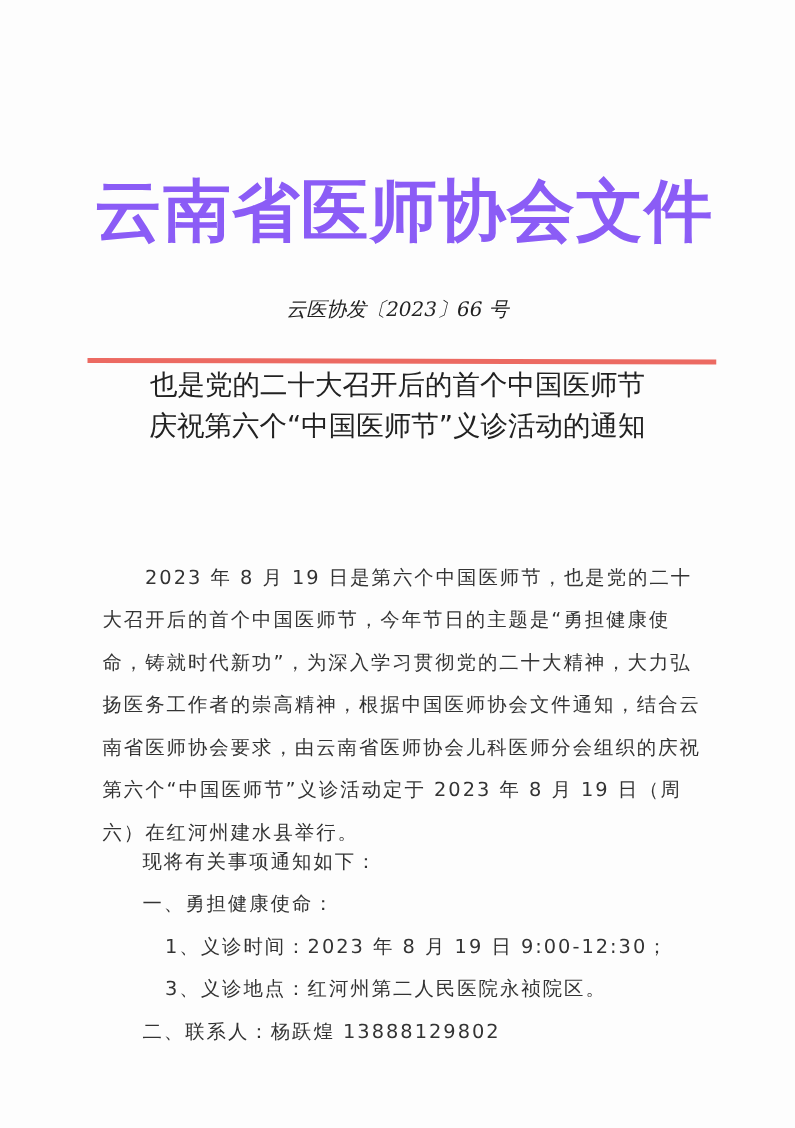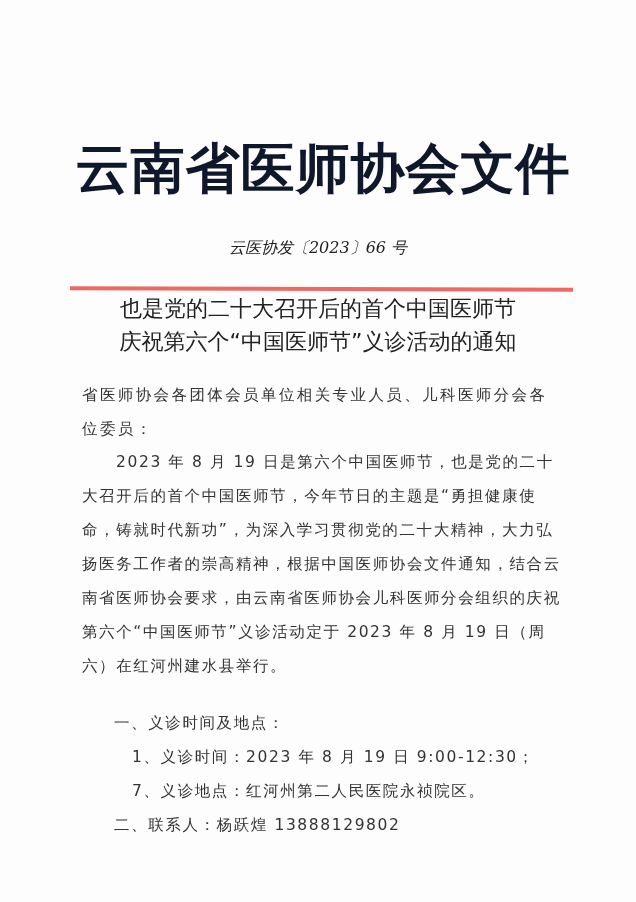--- a/index.html
+++ b/index.html
@@ -4,21 +4,21 @@
 <style>
   html, body { margin: 0; padding: 0; }
   body {
     width: 636px; height: 902px; background: #fdfdfd; position: relative; overflow: hidden;
     font-family: "DejaVu Serif", "Liberation Serif", serif; color: #222;
   }
   .page { position: absolute; inset: 0; }
   .doc-header {
     position: absolute; left: 70px; top: 128px; width: 506px; text-align: center;
     font-family: "DejaVu Serif", serif; font-size: 54px; font-weight: bold;
-    color: #0f172a; letter-spacing: 1px; line-height: 80px; white-space: nowrap;
+    color: #8b5cf6; letter-spacing: 1px; line-height: 80px; white-space: nowrap;
   }
   .doc-number {
     position: absolute; left: 0; top: 236px; width: 636px; text-align: center;
     font-size: 16px; color: #222; line-height: 24px; font-style: italic;
   }
   .red-rule {
     position: absolute; left: 70px; top: 287px; width: 503px; height: 4px; background: #ec6a62;
     transform: rotate(0.15deg);
   }
   .doc-title {
@@ -41,20 +41,20 @@
 <div class="page">
   <div class="doc-header">云南省医师协会文件</div>
   <div class="doc-number">云医协发〔2023〕66 号</div>
   <div class="red-rule"></div>
 
   <div class="doc-title">
     <div>也是党的二十大召开后的首个中国医师节</div>
     <div>庆祝第六个“中国医师节”义诊活动的通知</div>
   </div>
 
-  <div class="body-text addressee">省医师协会各团体会员单位相关专业人员、儿科医师分会各位委员：</div>
   <div class="body-text para">2023 年 8 月 19 日是第六个中国医师节，也是党的二十大召开后的首个中国医师节，今年节日的主题是“勇担健康使命，铸就时代新功”，为深入学习贯彻党的二十大精神，大力弘扬医务工作者的崇高精神，根据中国医师协会文件通知，结合云南省医师协会要求，由云南省医师协会儿科医师分会组织的庆祝第六个“中国医师节”义诊活动定于 2023 年 8 月 19 日（周六）在红河州建水县举行。</div>
 
-  <div class="line" style="left:114px; top:711px;">一、义诊时间及地点：</div>
+  <div class="line" style="left:114px; top:677px;">现将有关事项通知如下：</div>
+  <div class="line" style="left:114px; top:711px;">一、勇担健康使命：</div>
   <div class="line" style="left:132px; top:745px;">1、义诊时间：2023 年 8 月 19 日 9:00-12:30；</div>
-  <div class="line" style="left:132px; top:779px;">7、义诊地点：红河州第二人民医院永祯院区。</div>
+  <div class="line" style="left:132px; top:779px;">3、义诊地点：红河州第二人民医院永祯院区。</div>
   <div class="line" style="left:114px; top:813px;">二、联系人：杨跃煌 13888129802</div>
 </div>
 
 </body></html>

